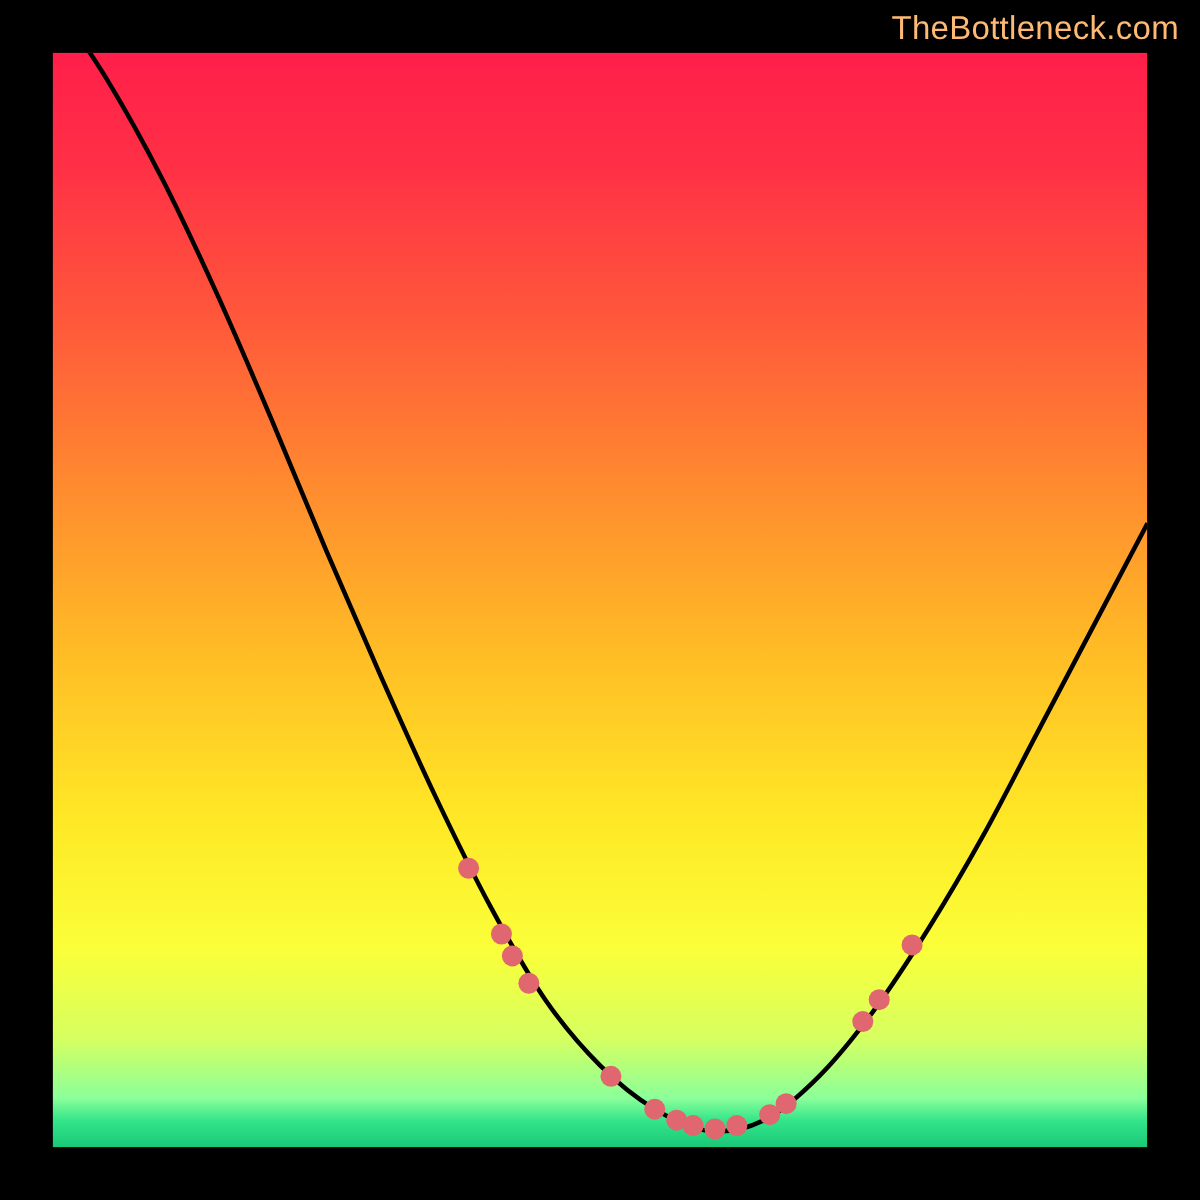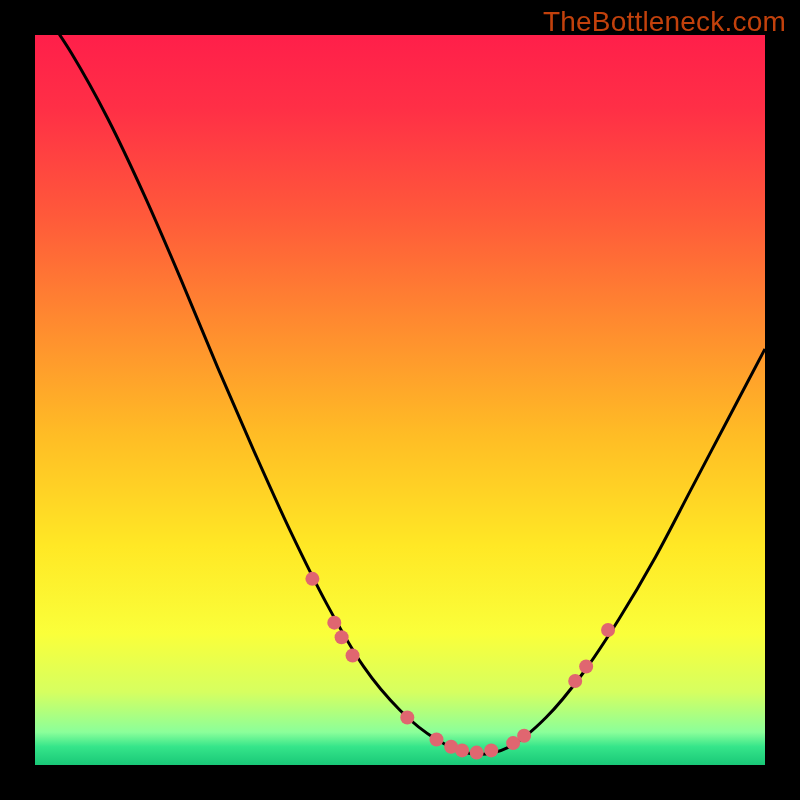--- a/index.html
+++ b/index.html
@@ -24,22 +24,22 @@
     left: 35px;
     top: 35px;
     width: 730px;
     height: 730px;
     overflow: hidden;
   }
   .watermark {
     position: absolute;
     top: 6px;
     right: 14px;
-    color: #c2410c;
-    font-size: 28px;
+    color: #fdba74;
+    font-size: 22px;
     font-weight: 500;
     letter-spacing: 0.2px;
     user-select: none;
   }
   svg { display: block; }
 </style>
 </head>
 <body>
 
 <div class="frame">

